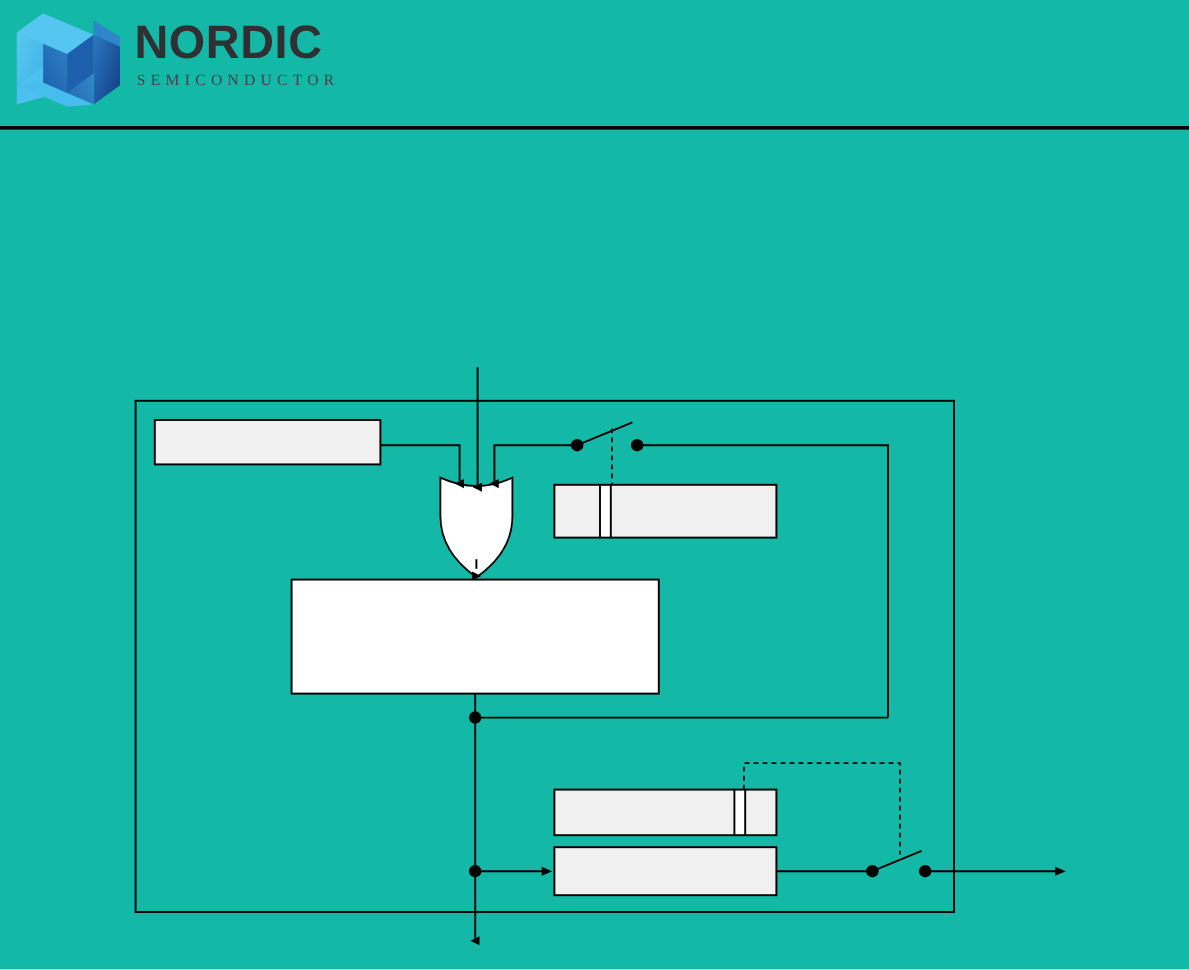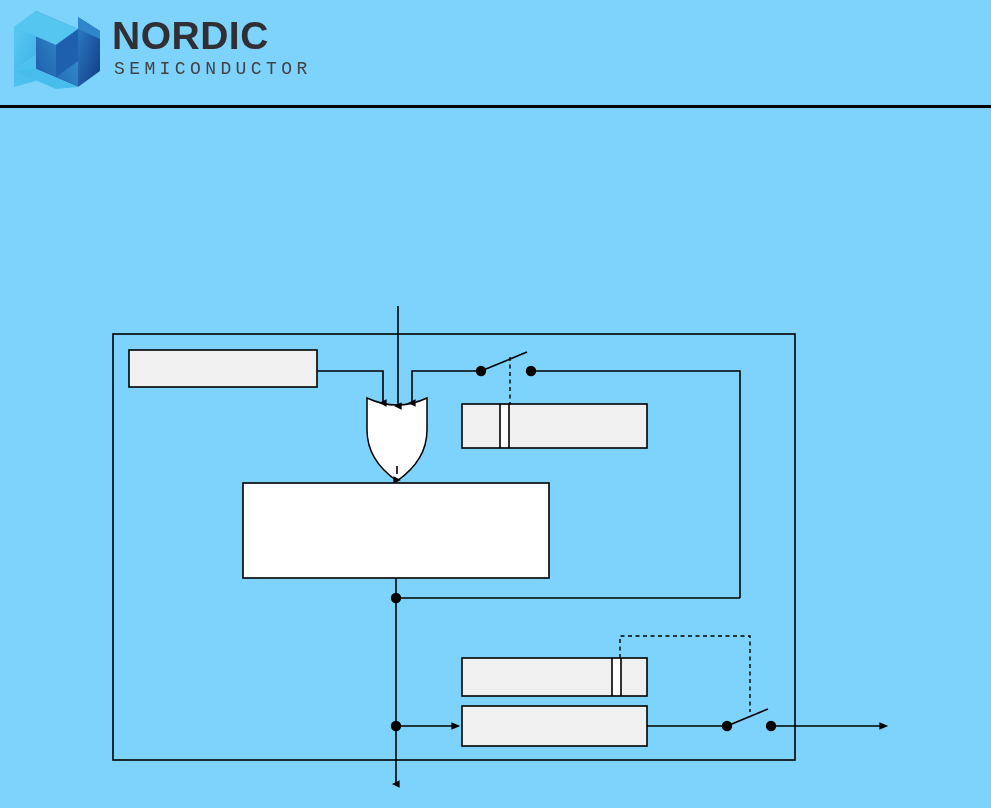--- a/index.html
+++ b/index.html
@@ -9,21 +9,21 @@
     background: #ffffff;
   }
   body {
     font-family: "Liberation Sans", sans-serif;
     -webkit-font-smoothing: antialiased;
   }
   #page {
     position: relative;
     width: 991px;
     height: 808px;
-    background: #7dd3fc;
+    background: #14b8a6;
     overflow: hidden;
   }
 
   
   #header {
     position: absolute;
     left: 0;
     top: 0;
     width: 991px;
     height: 108px;
@@ -58,23 +58,23 @@
     font-size: 39px;
     letter-spacing: 0.5px;
     color: #302f33;
     line-height: 42px;
     white-space: nowrap;
   }
   .wm-semi {
     position: absolute;
     left: 2px;
     top: 44px;
-    font-family: Liberation Mono, monospace;
+    font-family: Liberation Serif, serif;
     font-weight: normal;
-    font-size: 18px;
+    font-size: 13px;
     letter-spacing: 4.4px;
     color: #434247;
     white-space: nowrap;
   }
   #header-rule {
     position: absolute;
     left: 0px;
     top: 105px;
     width: 991px;
     height: 3px;

